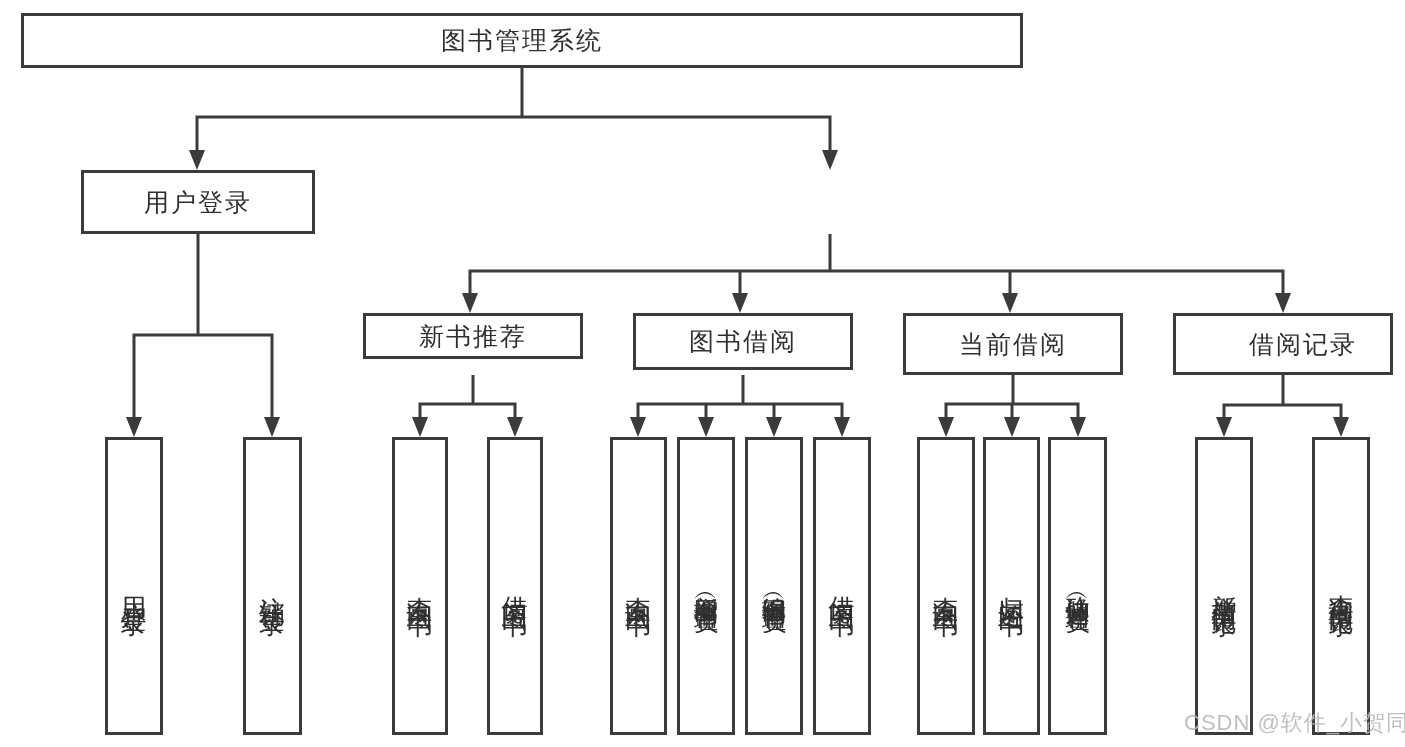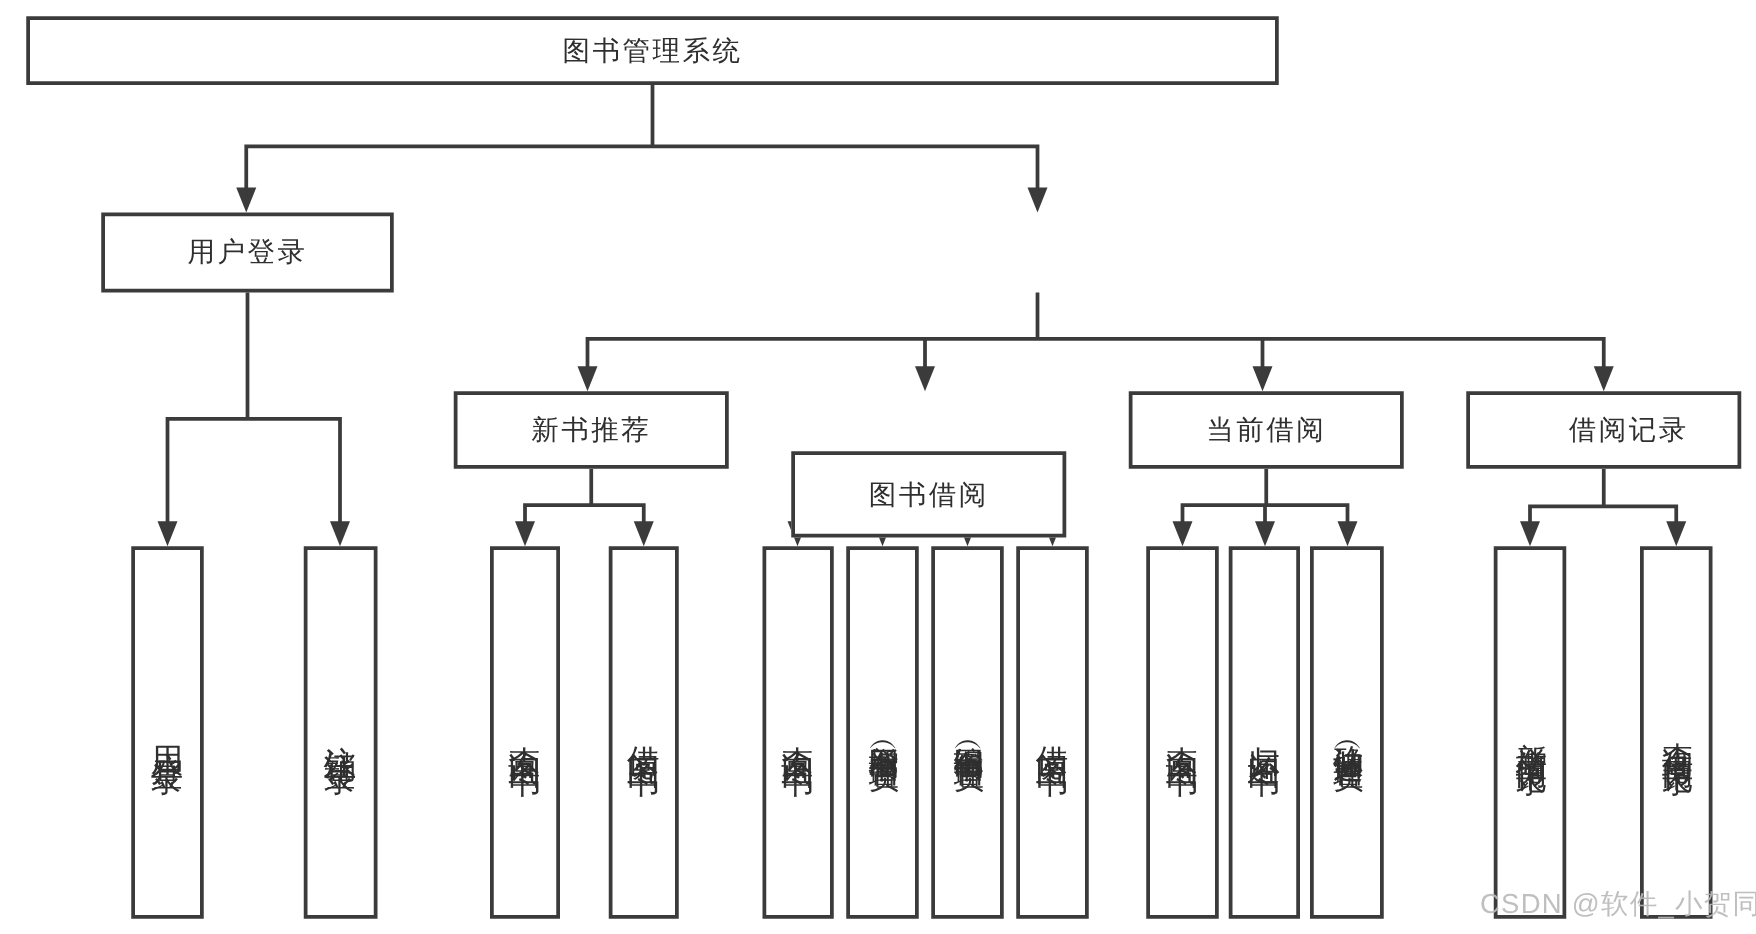--- a/index.html
+++ b/index.html
@@ -21,21 +21,21 @@
   .node {
     position: absolute;
     box-sizing: border-box;
     border: 3px solid #3b3b3b;
     background: #ffffff;
     display: flex;
     align-items: center;
     justify-content: center;
   }
   .hlabel {
-    font-size: 22px;
+    font-size: 25px;
     letter-spacing: 2px;
     white-space: nowrap;
     color: #2f2f2f;
   }
   .vlabel {
     writing-mode: vertical-rl;
     text-orientation: upright;
     font-size: 26px;
     letter-spacing: 5px;
     line-height: 1;
@@ -124,24 +124,24 @@
   </svg>
 
   <div class="node" style="left:21px; top:13px; width:1002px; height:55px;">
     <span class="hlabel">图书管理系统</span>
   </div>
 
   <div class="node" style="left:81px; top:170px; width:234px; height:64px;">
     <span class="hlabel">用户登录</span>
   </div>
 
-  <div class="node" style="left:363px; top:313px; width:220px; height:62px;">
+  <div class="node" style="left:363px; top:313px; width:220px; height:46px;">
     <span class="hlabel">新书推荐</span>
   </div>
-  <div class="node" style="left:633px; top:313px; width:220px; height:69px;margin-top:48px;">
+  <div class="node" style="left:633px; top:313px; width:220px; height:57px;">
     <span class="hlabel">图书借阅</span>
   </div>
   <div class="node" style="left:903px; top:313px; width:220px; height:62px;">
     <span class="hlabel">当前借阅</span>
   </div>
   <div class="node" style="left:1173px; top:313px; width:220px; height:62px;padding-left:40px;">
     <span class="hlabel">借阅记录</span>
   </div>
 
   <div class="node" style="left:105px; top:437px; width:58px; height:298px;">

